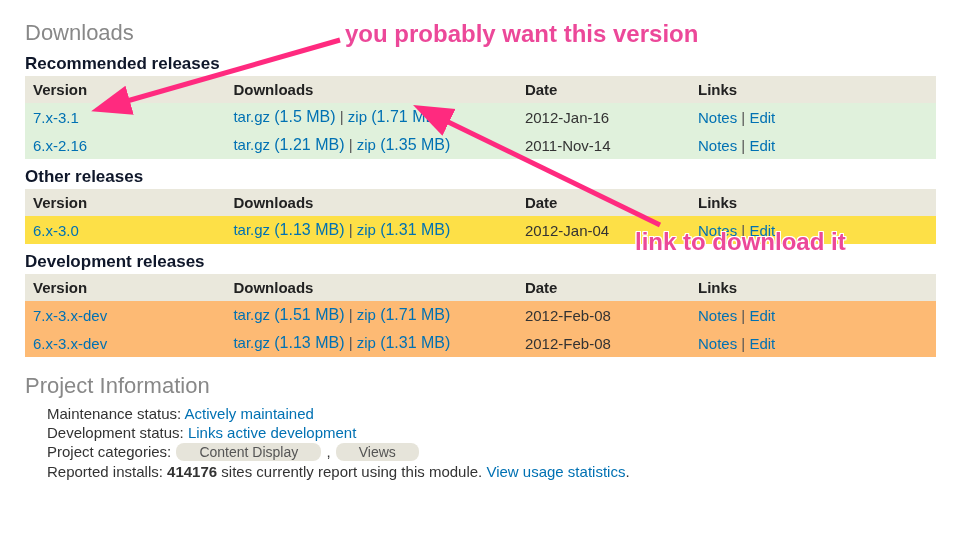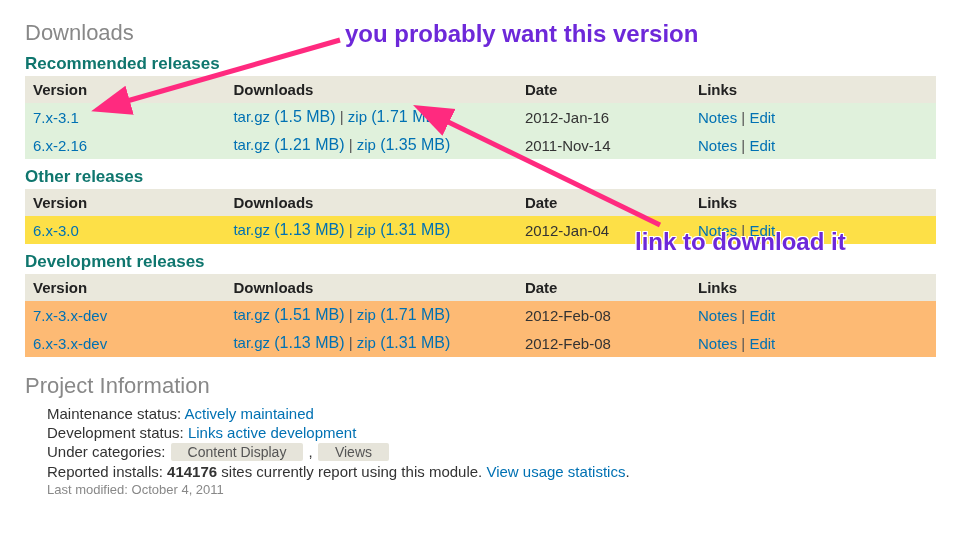--- a/index.html
+++ b/index.html
@@ -14,21 +14,21 @@
   }
   h2.section-title {
     font-size: 22px;
     font-weight: 400;
     color: #888;
     margin: 0 0 6px 0;
   }
   h3.sub-title {
     font-size: 17px;
     font-weight: 700;
-    color: #0f766e;
+    color: #0f172a;
     margin: 8px 0 2px 0;
   }
   table {
     width: 100%;
     border-collapse: collapse;
     table-layout: fixed;
   }
   th, td {
     text-align: left;
     padding: 5px 8px;
@@ -51,32 +51,32 @@
   a.link { color: #0071b3; text-decoration: none; }
   .size-note { font-size: 16px; color: #0071b3; }
   .sep { color: #555; }
 
   
   .project-info { margin-top: 16px; }
   .info-line { margin: 2px 0 2px 22px; font-size: 15px; color: #333; }
   .tag {
     display: inline-block;
     background: #e6e4da;
-    border-radius: 2px;
-    padding: 1px 17px;
+    border-radius: 8px;
+    padding: 1px 23px;
     margin: 0 1px;
     font-size: 14px;
     color: #555;
   }
   .muted { color: #888; font-size: 13px; }
 
   
   .annotation {
     position: absolute;
-    color: #6d28d9;
+    color: #ec4899;
     font-weight: 800;
     font-size: 24px;
     white-space: nowrap;
     pointer-events: none;
     font-family: Arial, sans-serif;
     text-shadow:
       -1px -1px 0 #fff, 1px -1px 0 #fff, -1px 1px 0 #fff, 1px 1px 0 #fff,
       0 -1px 0 #fff, 0 1px 0 #fff, -1px 0 0 #fff, 1px 0 0 #fff;
   }
   svg.arrow-layer {
@@ -229,32 +229,31 @@
 
   <div class="info-line">
     <span>Maintenance status: </span>
     <a class="link">Actively maintained</a>
   </div>
   <div class="info-line">
     <span>Development status: </span>
     <a class="link">Links active development</a>
   </div>
   <div class="info-line">
-    <span>Under categories: </span>
+    <span>Project categories: </span>
     <span class="tag">Content Display</span>
     <span> , </span>
     <span class="tag">Views</span>
   </div>
   <div class="info-line">
     <span>Reported installs: </span>
     <b>414176</b>
     <span> sites currently report using this module. </span>
     <a class="link">View usage statistics</a><span>.</span>
   </div>
-  <div class="info-line muted">Last modified: October 4, 2011</div>
 </div>
 
 <span class="annotation" style="top:20px; left:345px;">you probably want this version</span>
 
 <span class="annotation" style="top:228px; left:635px;">link to download it</span>
 
 <svg class="arrow-layer" width="961" height="300">
   <defs>
     <marker id="ah" markerWidth="10" markerHeight="10" refX="2" refY="3" orient="auto">
       <path d="M0,0 L0,6 L8,3 z" fill="#ff2a7f"></path>

